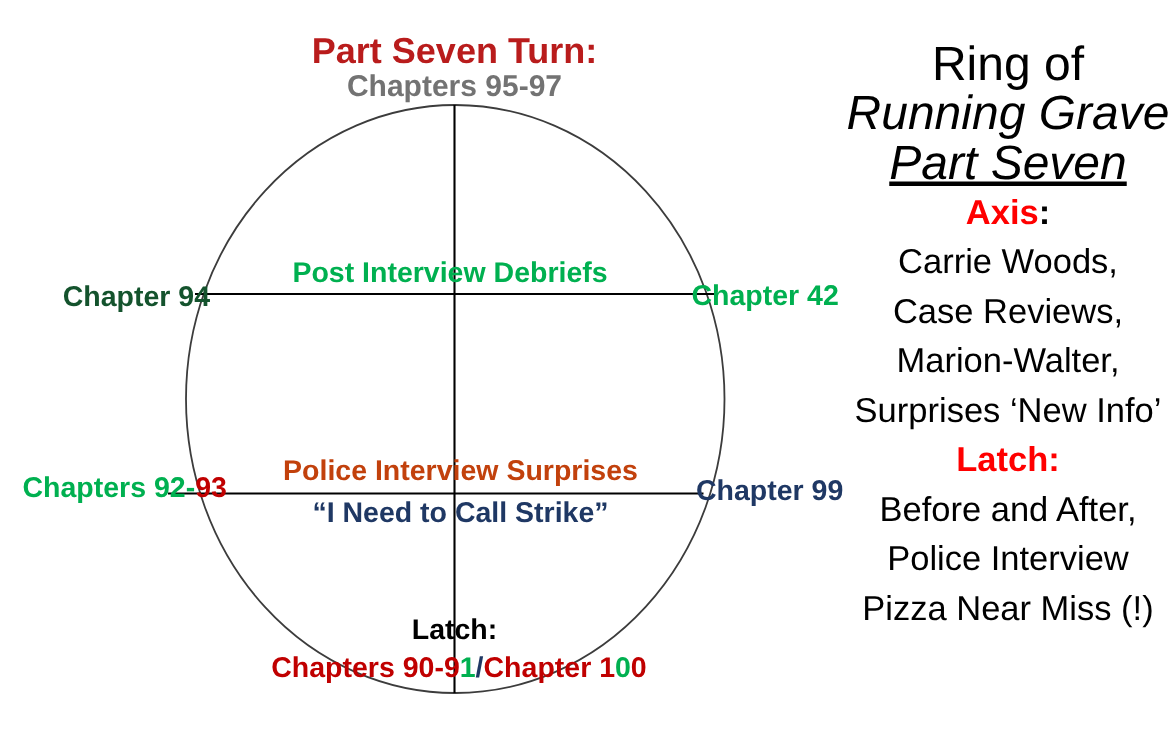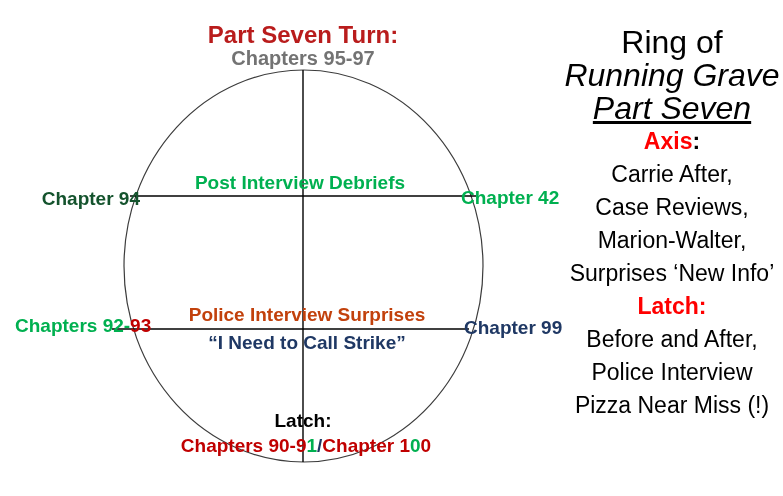--- a/index.html
+++ b/index.html
@@ -65,21 +65,21 @@
     <span style="color: rgb(192, 0, 0);">Chapters 90-9</span><span style="color: rgb(0, 176, 80);">1</span><span style="color: rgb(31, 56, 100);">/</span><span style="color: rgb(192, 0, 0);">Chapter 1</span><span style="color: rgb(0, 176, 80);">0</span><span style="color: rgb(192, 0, 0);">0</span>
   </div>
 
   <div class="panel">
     <div class="pl big">Ring of</div>
     <div class="pl big it">Running Grave</div>
     <div class="pl big ul">Part Seven</div>
     <div class="pl bold">
       <span style="color: rgb(255, 0, 0);">Axis</span><span style="color: rgb(0, 0, 0);">:</span>
     </div>
-    <div class="pl">Carrie After,</div>
+    <div class="pl">Carrie Woods,</div>
     <div class="pl">Case Reviews,</div>
     <div class="pl">Marion-Walter,</div>
     <div class="pl">Surprises ‘New Info’</div>
     <div class="pl bold" style="color: rgb(255, 0, 0);">Latch:</div>
     <div class="pl">Before and After,</div>
     <div class="pl">Police Interview</div>
     <div class="pl">Pizza Near Miss (!)</div>
   </div>
 
 </div>

